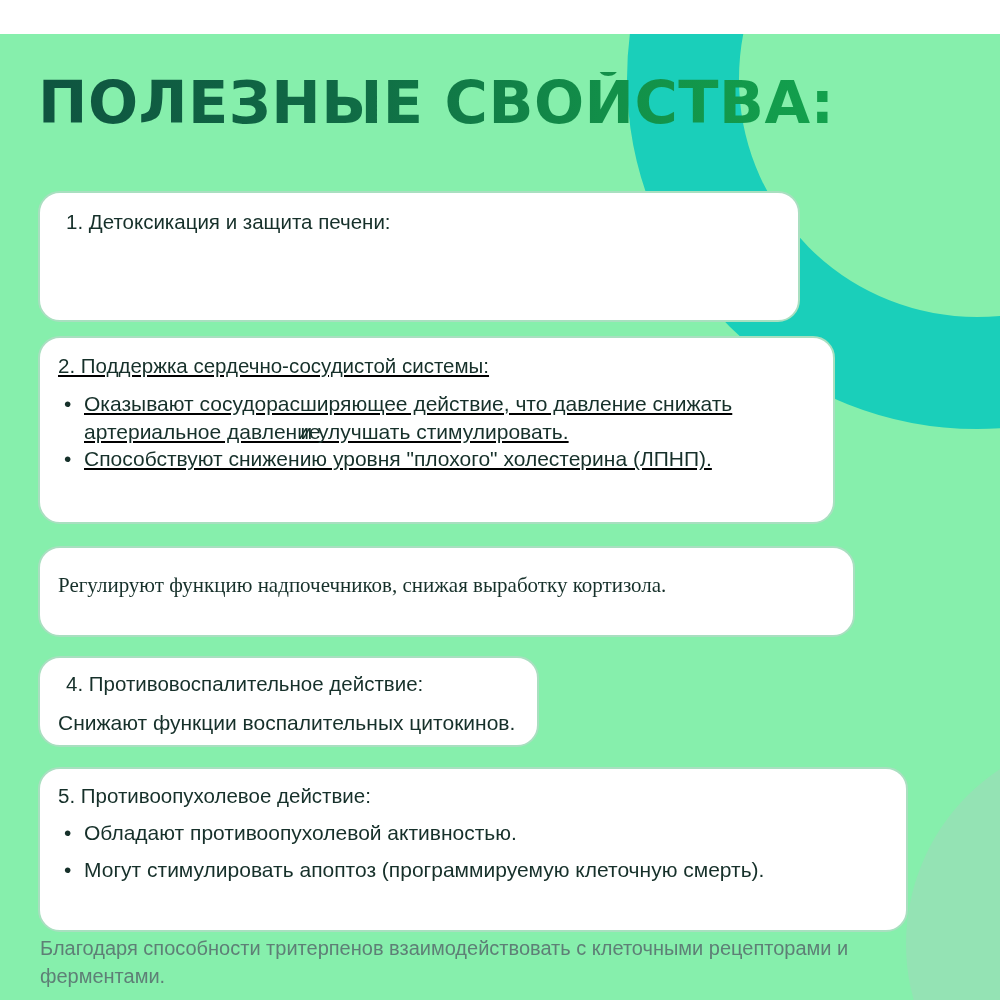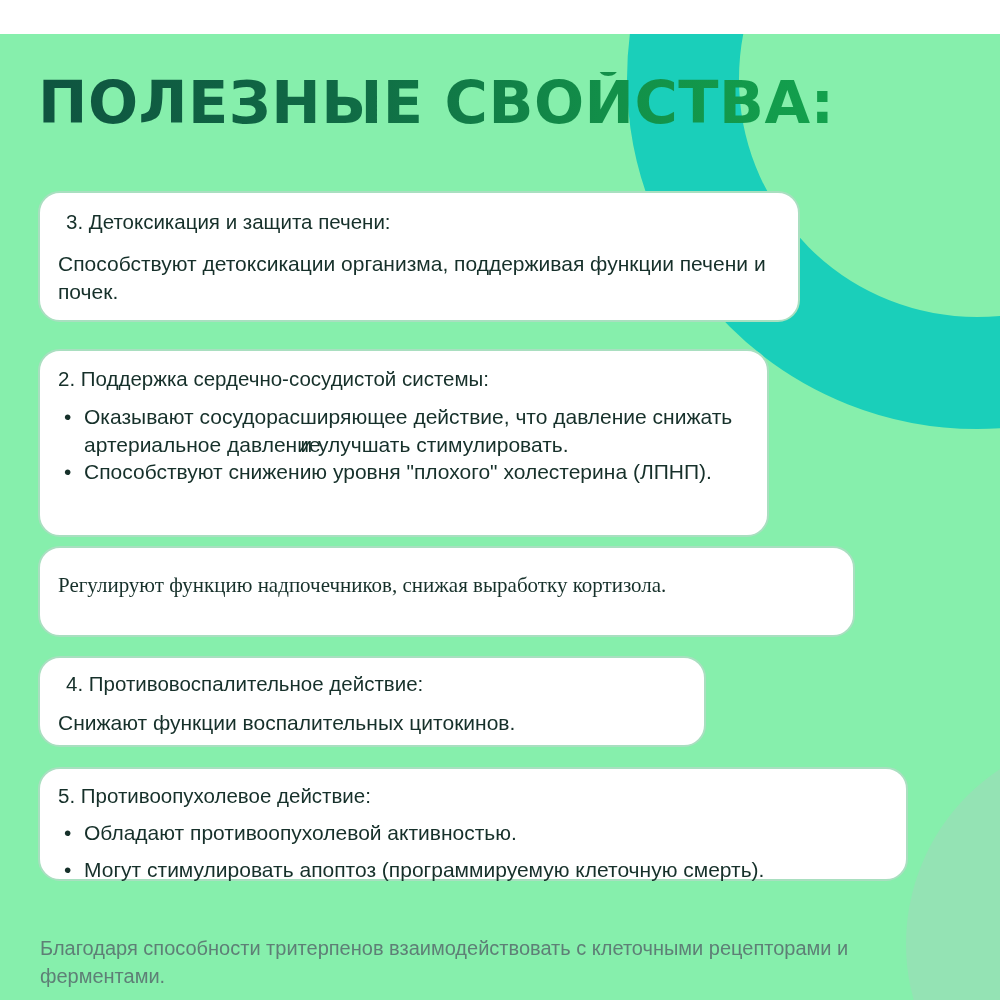--- a/index.html
+++ b/index.html
@@ -144,24 +144,24 @@
     width: 880px;
     margin: 0;
     font-size: 20px;
     line-height: 1.42;
     font-weight: 500;
     color: #5E7F76;
   }
 
   
   #card-1 { left: 38px; top: 157px; width: 762px;  height: 131px; }
-  #card-2 { left: 38px; top: 315px; width: 731px;  height: 188px; }
+  #card-2 { left: 38px; top: 302px; width: 797px;  height: 188px; text-decoration: underline; }
   #card-3 { left: 38px; top: 512px; width: 817px;  height: 91px;  }
-  #card-4 { left: 38px; top: 622px; width: 668px;  height: 91px;  }
-  #card-5 { left: 38px; top: 733px; width: 870px;  height: 114px; }
+  #card-4 { left: 38px; top: 622px; width: 501px;  height: 91px;  }
+  #card-5 { left: 38px; top: 733px; width: 870px;  height: 165px; }
 
   #card-1 .inner { padding: 16px 0 0 18px; }
   #card-2 .inner { padding: 15px 0 0 18px; }
   #card-3 .inner { padding: 13px 0 0 18px; }
   #card-4 .inner { padding: 13px 0 0 18px; }
   #card-5 .inner { padding: 14px 0 0 18px; }
 
   #card-1 .card-title { margin-left: 8px; }
   #card-3 .card-title { margin-left: 8px; }
   #card-4 .card-title { margin-left: 8px; }
@@ -183,22 +183,21 @@
     <div class="arc-teal"></div>
     <div class="disc-green"></div>
   </div>
 
   <div class="content">
 
     <h1 class="page-title">ПОЛЕЗНЫЕ СВОЙСТВА:</h1>
 
     <section class="card" id="card-1">
       <div class="inner">
-        <p class="card-title">3. Детоксикация и защита печени:</p>
-        <p class="card-para">Способствуют детоксикации организма, поддерживая функции печени и почек.</p>
+        <p class="card-title">1. Детоксикация и защита печени:</p>
       </div>
     </section>
 
     <section class="card" id="card-2">
       <div class="inner">
         <p class="card-title">2. Поддержка сердечно-сосудистой системы:</p>
         <ul class="bullets">
           <li>
             <span class="dot">•</span>
             <span>Оказывают сосудорасширяющее действие, что давление снижать артериальное давление</span>

